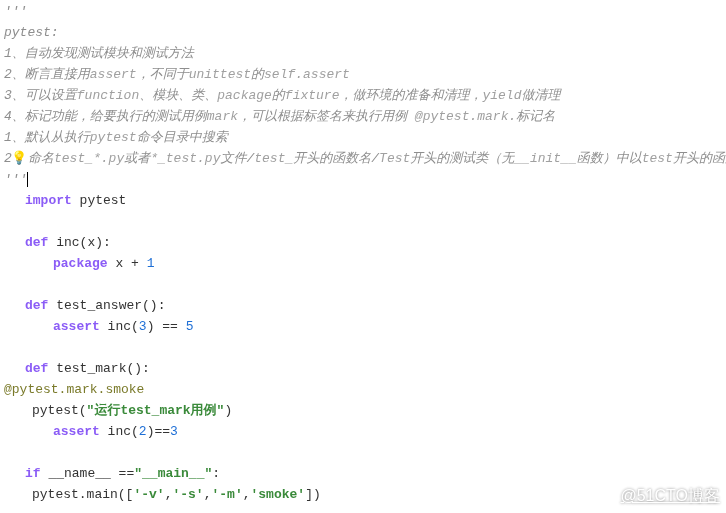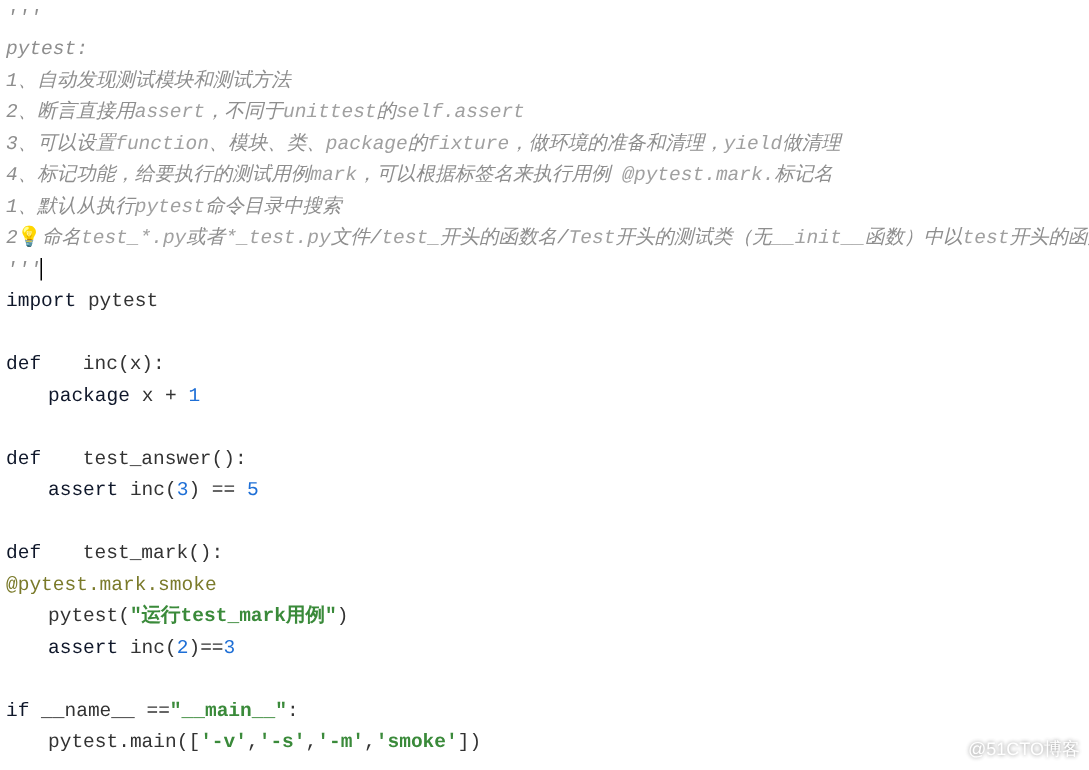--- a/index.html
+++ b/index.html
@@ -16,43 +16,44 @@
   }
   .editor {
     padding: 2px 4px;
   }
   .line {
     white-space: pre;
     min-height: 21px;
   }
   .comment { color: #8e8e8e; font-style: italic; }
   .gray-it { color: #a0a0a0; font-style: italic; }
-  .kw-bold { color: #0f172a; font-weight: normal; }
-  .fn { color: #333; margin-left: 20px; }
+  .kw-bold { color: #8b5cf6; font-weight: bold; margin-left: 21px; }
+  .fn { color: #333; }
   .num { color: #1e6fd6; }
   .str { color: #3a8a3a; font-weight: bold; }
   .deco { color: #7a7a2a; }
   .bulb { font-style: normal; }
   .cursor {
     display: inline-block;
     width: 1px;
     height: 15px;
     background: #000;
     vertical-align: middle;
   }
   .indent-body { padding-left: 28px; }
   .watermark {
     position: absolute;
     right: 6px;
     bottom: 4px;
     color: #fff;
     text-shadow: 0 0 3px rgba(0,0,0,0.6);
     font-family: Arial, sans-serif;
-    font-size: 12px;
+    font-size: 16px;
     opacity: 0.85;
+    text-decoration: underline;
   }
 </style>
 </head>
 <body>
 
 <div class="editor">
 
   <div class="line comment">'''</div>
   <div class="line comment">pytest:</div>
   <div class="line comment">1、自动发现测试模块和测试方法</div>

